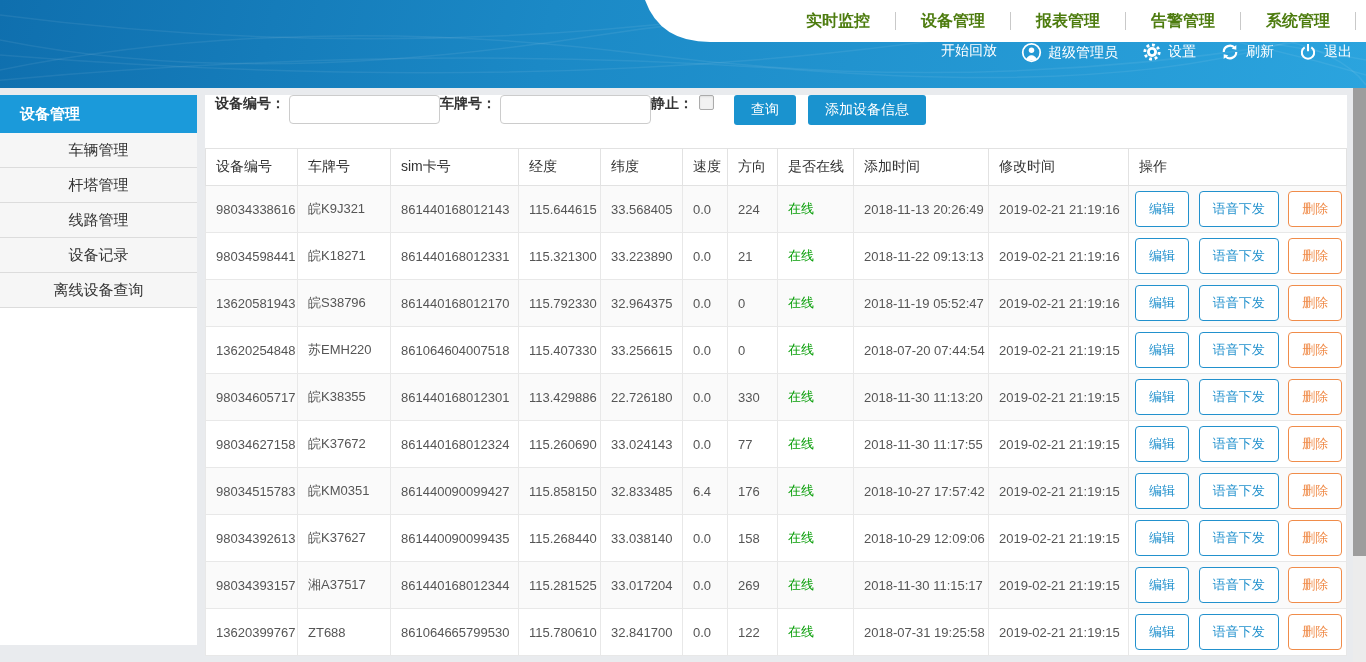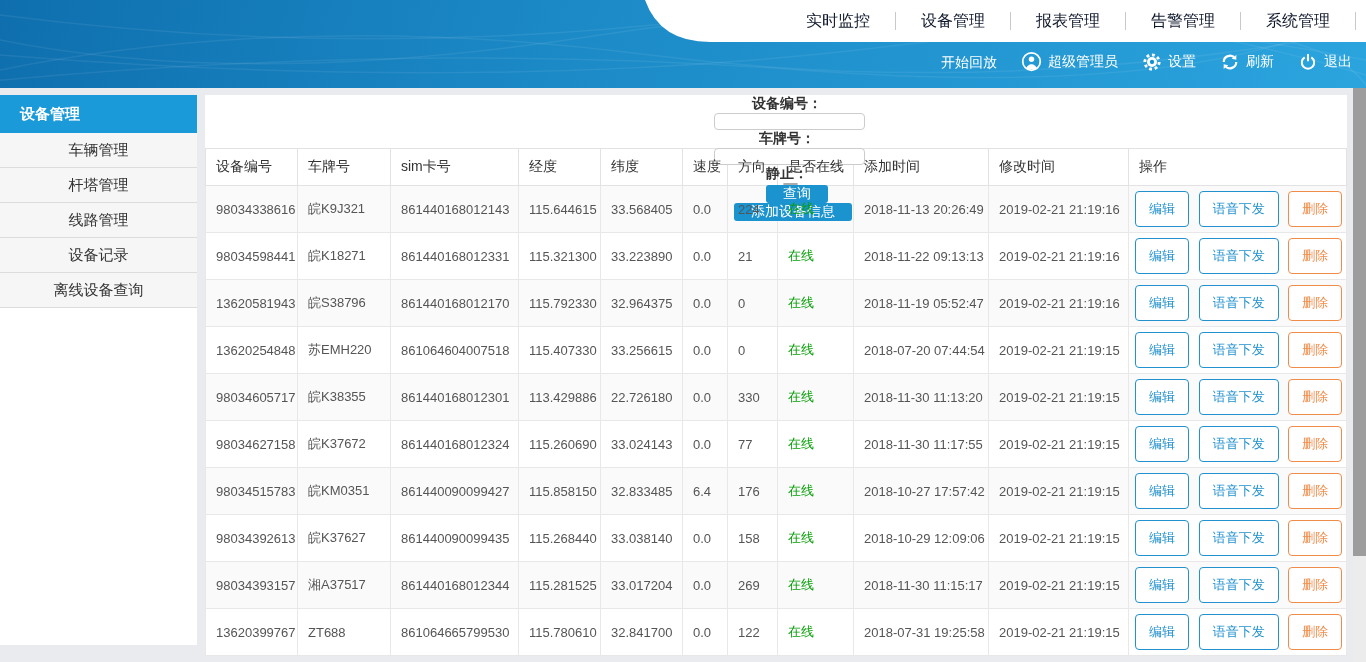--- a/index.html
+++ b/index.html
@@ -23,27 +23,27 @@
     z-index:3; text-shadow:0 1px 2px rgba(0,0,0,.15);
   }
   .topnav {
     position:absolute; right:0; top:0; width:766px; height:42px;
     background:#ffffff; z-index:4;
     clip-path:path("M 45 0 H 766 V 42 H 110 Q 60 42 45 0 Z");
     display:flex; align-items:center; justify-content:flex-end;
     padding-right:10px;
   }
   .nav-item {
-    font-size:16px; font-weight:normal; color:#0f172a;
+    font-size:16px; font-weight:bold; color:#4d7c0f;
     padding:0 25px; cursor:pointer; white-space:nowrap;
   }
   .nav-divider { width:1px; height:18px; background:#c9c9c9; }
   .toolbar {
     position:absolute; right:14px; top:42px; height:30px; z-index:3;
-    display:flex; align-items:flex-end; gap:24px; color:#fff; font-size:14px;
+    display:flex; align-items:flex-start; gap:24px; color:#fff; font-size:14px;
   }
   .tool { display:flex; align-items:center; gap:6px; cursor:pointer; white-space:nowrap; }
   .tool svg { display:block; }
 
   
   .sidebar {
     position:absolute; left:0; top:95px; width:197px; height:550px;
     background:#ffffff;
   }
   .side-active {
@@ -57,21 +57,21 @@
     font-size:15px; color:#333; background:#f6f6f6;
     border-bottom:1px solid #dcdcdc; cursor:pointer;
   }
 
   
   .content {
     position:absolute; left:205px; top:95px; width:1142px; height:560px;
     background:#ffffff;
   }
   .searchbar {
-    height:53px; display:flex; align-items:center; padding-left:22px;flex-direction:column;
+    height:53px; display:flex; padding-left:10px;
   }
   .searchbar label { font-size:14px; font-weight:bold; color:#333; white-space:nowrap; }
   .txt-input {
     width:151px; height:29px; border:1px solid #ccc; border-radius:4px;
     margin-left:4px; padding:0 8px; font-size:13px; color:#333; outline:none;
   }
   .gap-lg { margin-left:0; }
   .checkbox {
     width:15px; height:15px; display:inline-block; margin-left:6px;
     border:1px solid #ababab; border-radius:2px; background:#f2f2f2;

